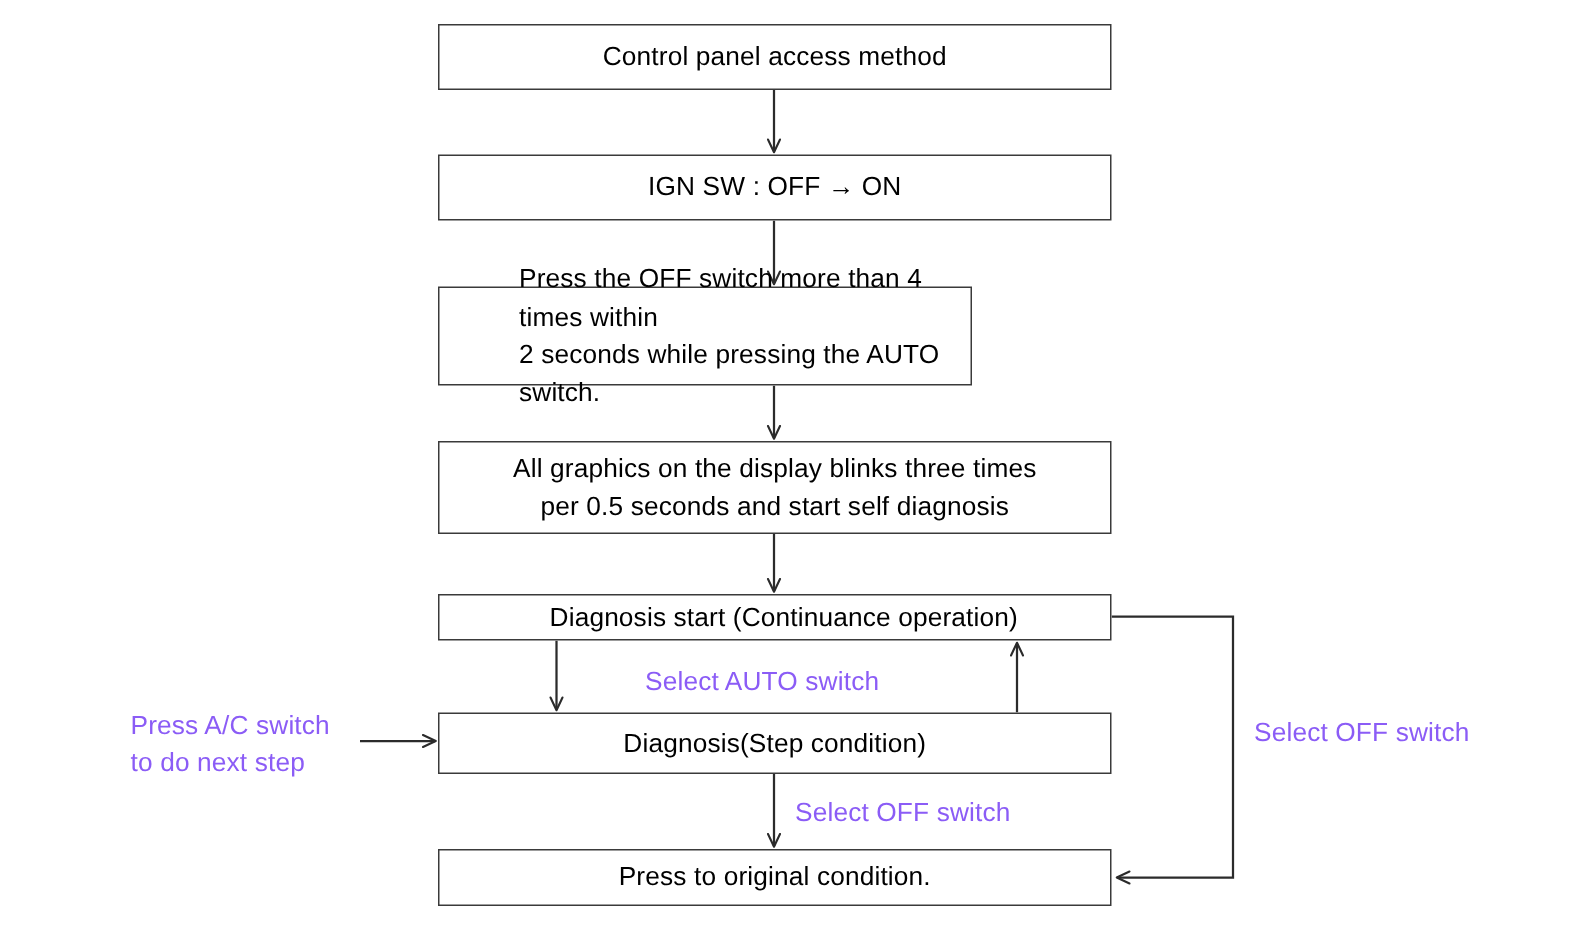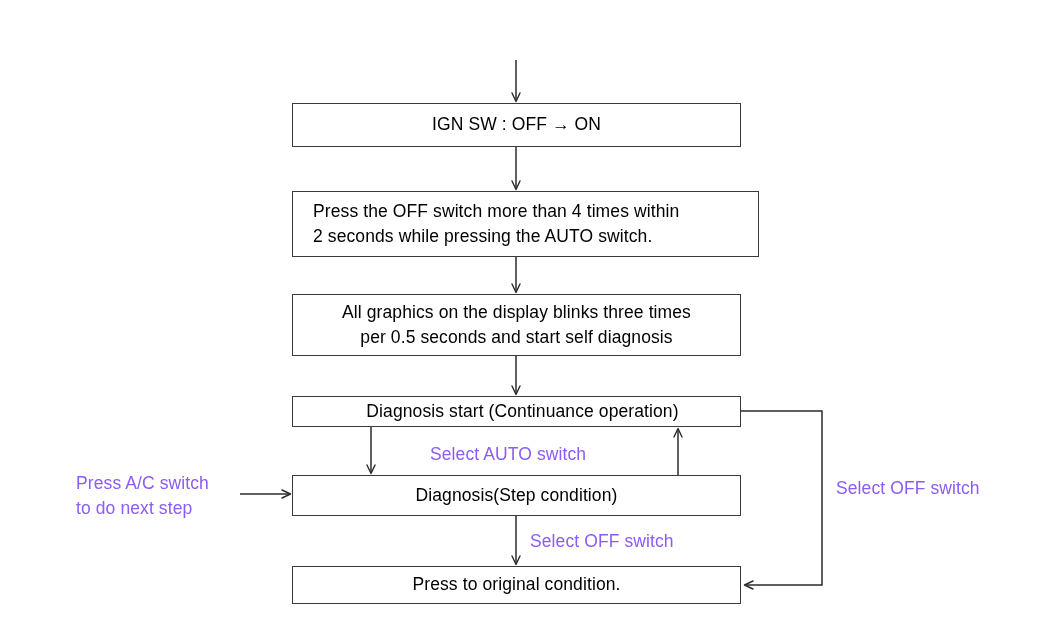--- a/index.html
+++ b/index.html
@@ -88,26 +88,29 @@
       <line x1="678" y1="475" x2="678" y2="429" marker-end="url(#ah)"></line>
 
       <line x1="516" y1="516" x2="516" y2="564" marker-end="url(#ah)"></line>
 
       <path d="M741,411 L822,411 L822,585 L745,585" marker-end="url(#ah)"></path>
 
       <line x1="240" y1="494" x2="290" y2="494" marker-end="url(#ah)"></line>
     </g>
   </svg>
 
+  <div class="node" style="left:292px; top:16px; width:449px; height:44px;">
+    <span class="inner">Control panel access method</span>
+  </div>
 
   <div class="node" style="left:292px; top:103px; width:449px; height:44px;">
     <span class="inner">IGN SW : OFF → ON</span>
   </div>
 
-  <div class="node left-align" style="left:292px; top:191px; width:467px; height:66px;">
+  <div class="node left-align" style="left:292px; top:191px; width:356px; height:66px;padding-left:33px;">
     <span class="inner">Press the OFF switch more than 4 times within
 2 seconds while pressing the AUTO switch.</span>
   </div>
 
   <div class="node" style="left:292px; top:294px; width:449px; height:62px;">
     <span class="inner">All graphics on the display blinks three times
 per 0.5 seconds and start self diagnosis</span>
   </div>
 
   <div class="node" style="left:292px; top:396px; width:449px; height:31px;padding-left:12px;">
@@ -121,16 +124,16 @@
   <div class="node" style="left:292px; top:566px; width:449px; height:38px;">
     <span class="inner">Press to original condition.</span>
   </div>
 
   <div class="edge-label" style="left:430px; top:442px;">Select AUTO switch</div>
 
   <div class="edge-label" style="left:530px; top:529px;">Select OFF switch</div>
 
   <div class="edge-label" style="left:836px; top:476px;">Select OFF switch</div>
 
-  <div class="edge-label left-text" style="left:76px; top:471px;">Press A/C switch
+  <div class="edge-label left-text" style="left:87px; top:471px;">Press A/C switch
 to do next step</div>
 
 </div>
 
 </body></html>

